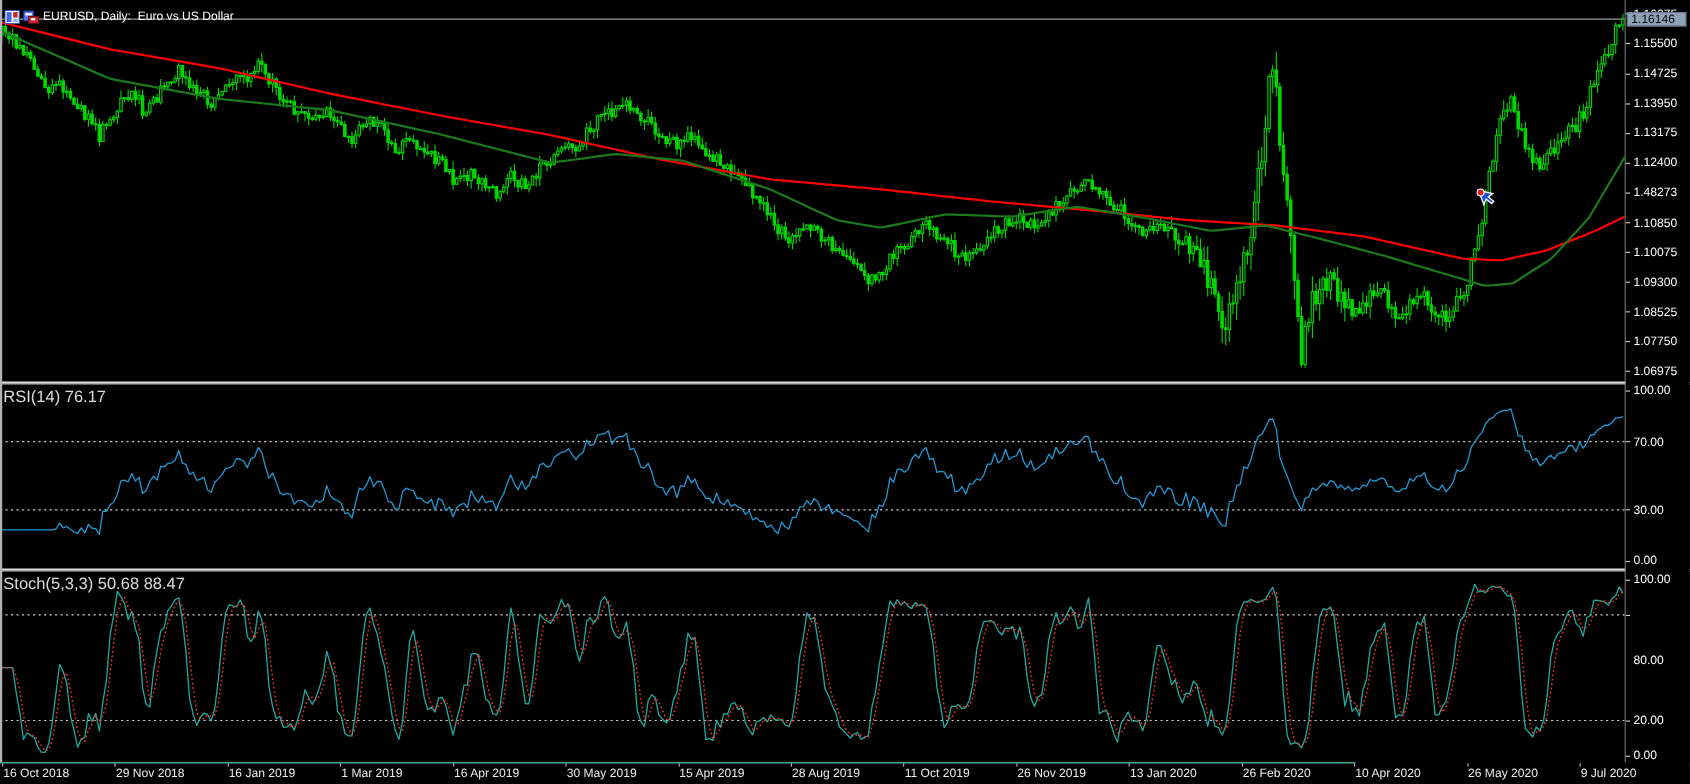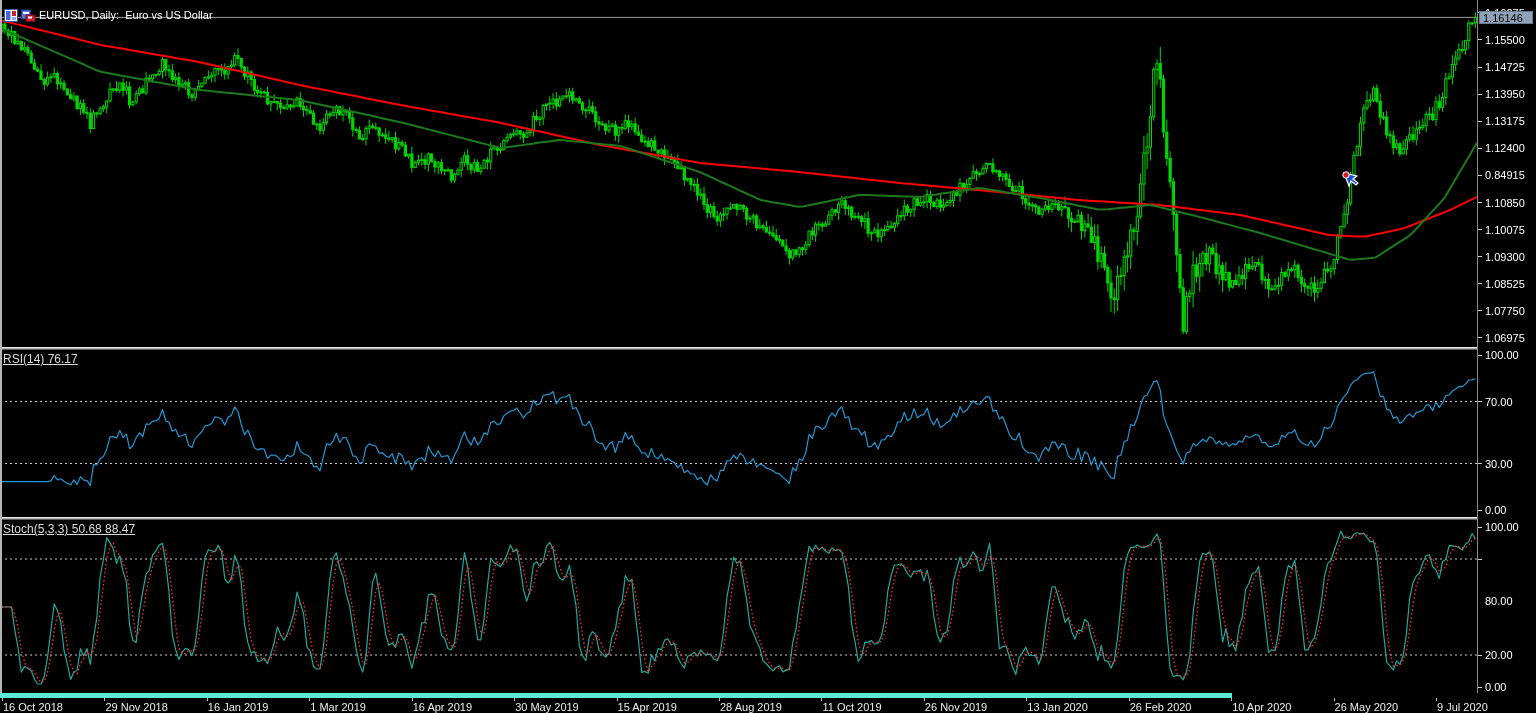--- a/index.html
+++ b/index.html
@@ -8,35 +8,35 @@
     font-family:"Liberation Sans",sans-serif;-webkit-font-smoothing:none;
   }
   svg{display:block;position:absolute;}
   #mainSvg{left:0;top:0;}
   #rsiSvg{left:0;top:350px;}
   #stochSvg{left:0;top:520px;}
   .sym-row{position:absolute;left:0;top:0;height:26px;}
   .sym{position:absolute;left:39px;top:9px;color:#ffffff;font-size:11px;white-space:pre;}
   .ic{position:absolute;top:9px;width:15px;height:13px;}
   .ic1{left:4px;} .ic2{left:21px;}
-  .ind-label{position:absolute;left:3px;color:#dcdcdc;font-size:12px;white-space:pre;text-decoration:underline;}
+  .ind-label{position:absolute;left:3px;color:#dcdcdc;font-size:15px;white-space:pre;}
   .rsi-label{top:352px;}
   .stoch-label{top:522px;}
   .sep{position:absolute;left:0;width:1536px;height:3px;background:#b4b4b4;
        border-top:1px solid #e6e6e6;border-bottom:1px solid #5f5f5f;box-sizing:border-box;}
   .s1{top:347px;} .s2{top:517px;}
   .left-edge{position:absolute;left:0;top:0;width:2px;height:693px;background:#b4b4b4;}
   .plot-border{position:absolute;left:1477px;top:0;width:1px;height:693px;background:#8a8a8a;}
   .scale{position:absolute;left:1478px;top:0;width:58px;height:693px;background:#000;}
   .tl{position:absolute;left:0;width:4px;height:1px;background:#d0d0d0;}
   .tt{position:absolute;left:7px;color:#ffffff;font-size:11px;line-height:12px;}
   .tag{position:absolute;left:1px;width:54px;height:13px;font-size:11px;line-height:13px;
        color:#000;text-align:left;padding-left:3px;box-sizing:border-box;}
   .taxis{position:absolute;left:0;top:693px;width:1232px;height:20px;background:#000;
-         border-top:5px solid #5eead4;box-sizing:border-box;text-align:right;}
+         border-top:1px solid #5eead4;box-sizing:border-box;text-align:right;}
   .tx{position:absolute;top:3px;color:#ececec;font-size:11px;white-space:nowrap;}
   .txt{position:absolute;top:0;width:1px;height:3px;background:#bbbbbb;}
   .cursor{left:1340px;top:170px;}
 </style>
 </head>
 <body>
 
 <div class="win">
 
   <svg id="mainSvg" width="1477" height="347">
@@ -548,21 +548,21 @@
       <div class="tt" style="top: 33.9887px;">1.15500</div>
       <div class="tl" style="top: 66.579px;"></div>
       <div class="tt" style="top: 61.079px;">1.14725</div>
       <div class="tl" style="top: 93.6692px;"></div>
       <div class="tt" style="top: 88.1692px;">1.13950</div>
       <div class="tl" style="top: 120.759px;"></div>
       <div class="tt" style="top: 115.259px;">1.13175</div>
       <div class="tl" style="top: 147.85px;"></div>
       <div class="tt" style="top: 142.35px;">1.12400</div>
       <div class="tl" style="top: 174.94px;"></div>
-      <div class="tt" style="top: 169.44px;">0.84915</div>
+      <div class="tt" style="top: 169.44px;">1.48273</div>
       <div class="tl" style="top: 202.03px;"></div>
       <div class="tt" style="top: 196.53px;">1.10850</div>
       <div class="tl" style="top: 229.121px;"></div>
       <div class="tt" style="top: 223.621px;">1.10075</div>
       <div class="tl" style="top: 256.211px;"></div>
       <div class="tt" style="top: 250.711px;">1.09300</div>
       <div class="tl" style="top: 283.301px;"></div>
       <div class="tt" style="top: 277.801px;">1.08525</div>
       <div class="tl" style="top: 310.391px;"></div>
       <div class="tt" style="top: 304.891px;">1.07750</div>

